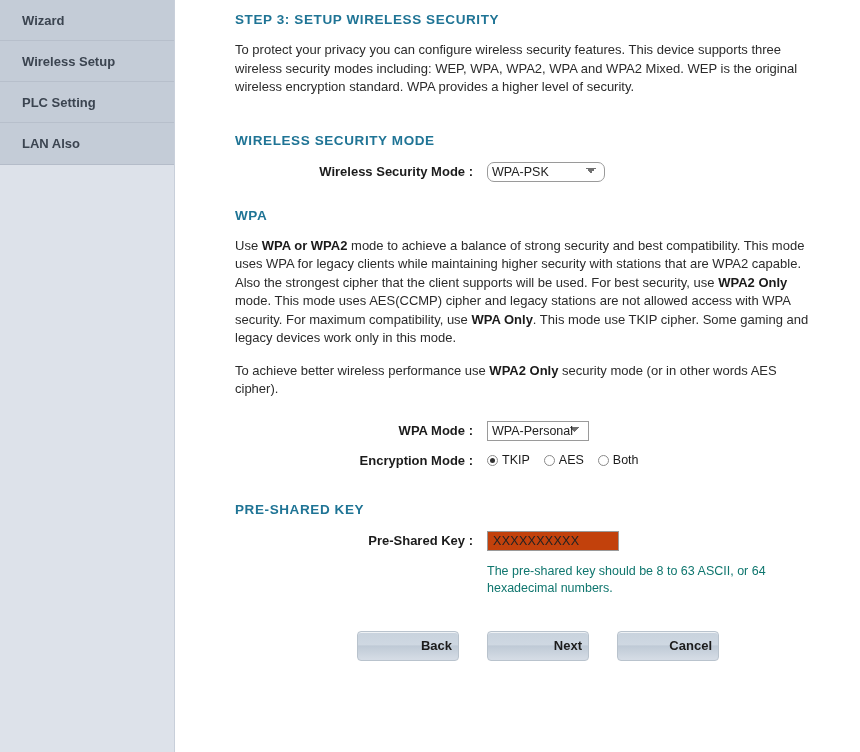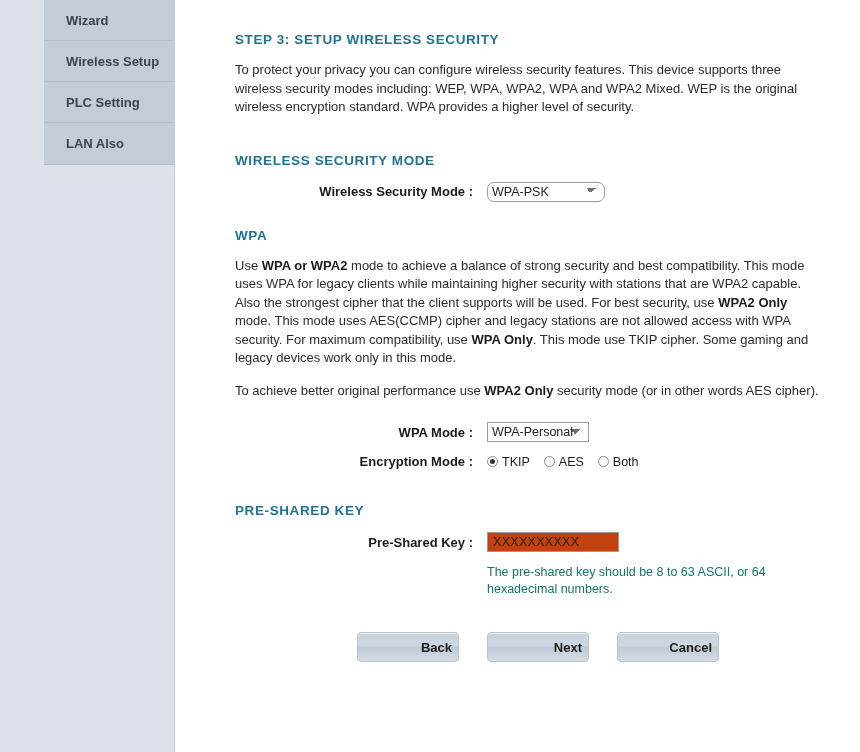--- a/index.html
+++ b/index.html
@@ -28,21 +28,20 @@
     top: 0;
     width: 175px;
     height: 752px;
     background: #dde2ea;
     border-right: 1px solid #c8cfda;
     box-sizing: border-box;
   }
   .sidebar-menu {
     background: #c4ccd7;
     border-bottom: 1px solid #b4bcc9;
-    margin-left: 44px;
   }
   .sidebar-item {
     height: 41px;
     line-height: 41px;
     padding-left: 22px;
     font-size: 13px;
     font-weight: bold;
     color: #3b4450;
     border-bottom: 1px solid #b7bfcb;
     box-sizing: border-box;
@@ -58,21 +57,21 @@
     position: absolute;
     left: 176px;
     top: 0;
     width: 684px;
     height: 752px;
     background: #ffffff;
     box-sizing: border-box;
     padding: 0;
   }
   .inner {
-    padding: 32px 30px 0 59px;
+    padding: 12px 30px 0 59px;
   }
 
   .section-title {
     color: #1f7495;
     font-size: 13.5px;
     font-weight: bold;
     letter-spacing: 0.6px;
     text-transform: uppercase;
     margin: 0 0 14px 0;
   }
@@ -263,21 +262,21 @@
           </select>
         </div>
       </div>
 
       <div class="gap-md"></div>
 
       <h2 class="section-title sub">WPA</h2>
 
       <p class="body-text"><span>Use </span><b>WPA or WPA2</b><span> mode to achieve a balance of strong security and best compatibility. This mode uses WPA for legacy clients while maintaining higher security with stations that are WPA2 capable. Also the strongest cipher that the client supports will be used. For best security, use </span><b>WPA2 Only</b><span> mode. This mode uses AES(CCMP) cipher and legacy stations are not allowed access with WPA security. For maximum compatibility, use </span><b>WPA Only</b><span>. This mode use TKIP cipher. Some gaming and legacy devices work only in this mode.</span></p>
 
-      <p class="body-text"><span>To achieve better original performance use </span><b>WPA2 Only</b><span> security mode (or in other words AES cipher).</span></p>
+      <p class="body-text"><span>To achieve better wireless performance use </span><b>WPA2 Only</b><span> security mode (or in other words AES cipher).</span></p>
 
       <div class="gap-sm"></div>
 
       <div class="form-row">
         <div class="form-label">WPA Mode :</div>
         <div class="form-field">
           <select class="ui-select wpamode">
             <option selected="">WPA-Personal</option>
           </select>
         </div>

